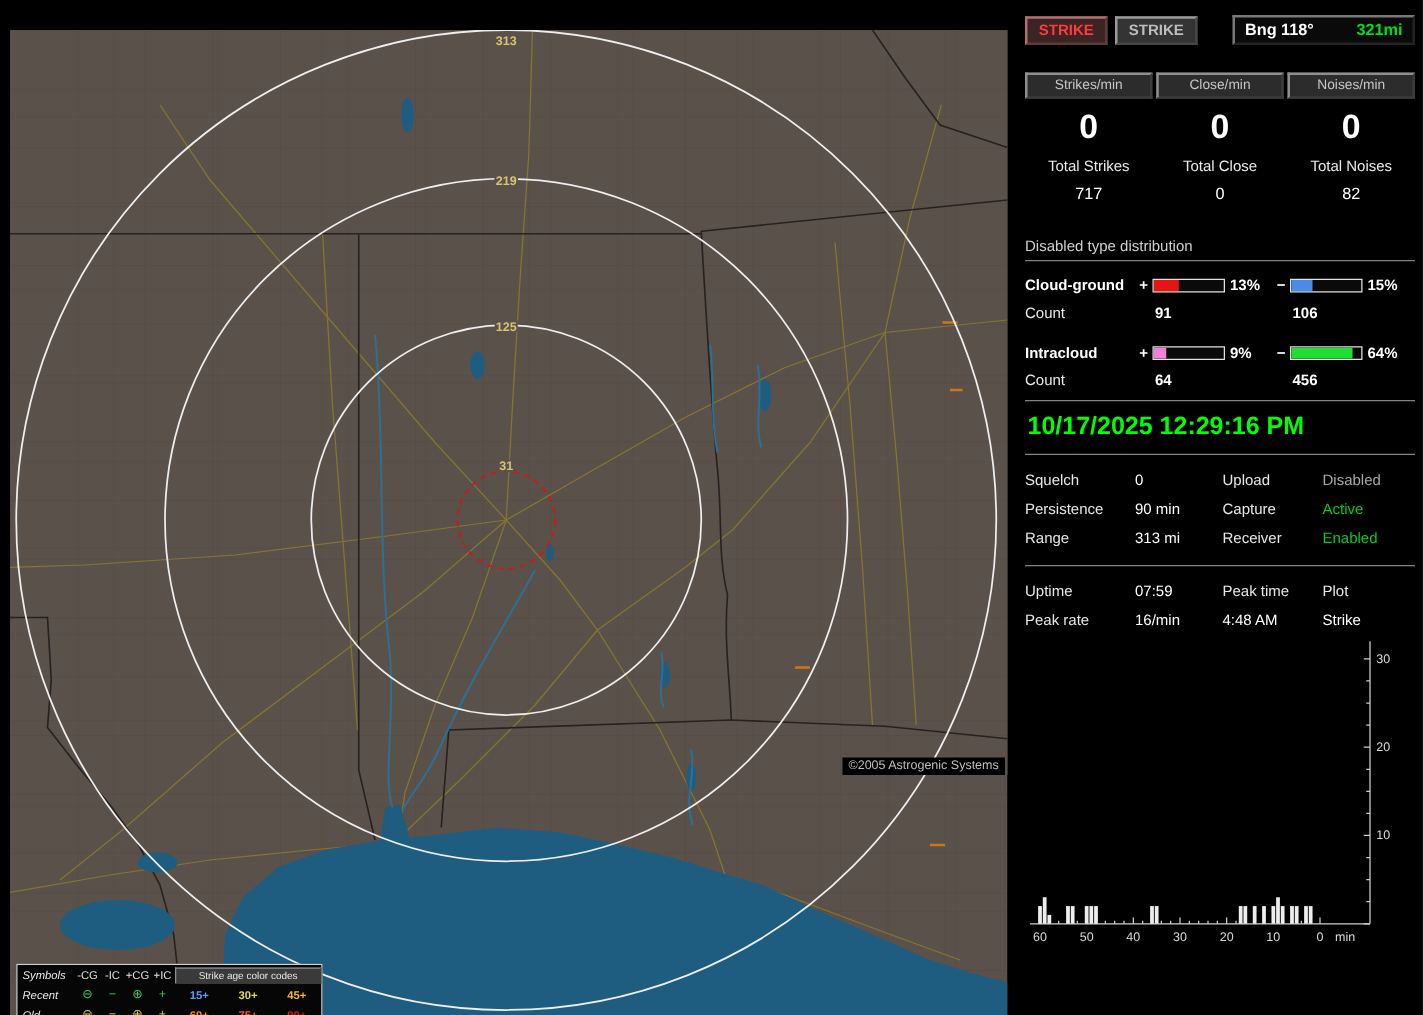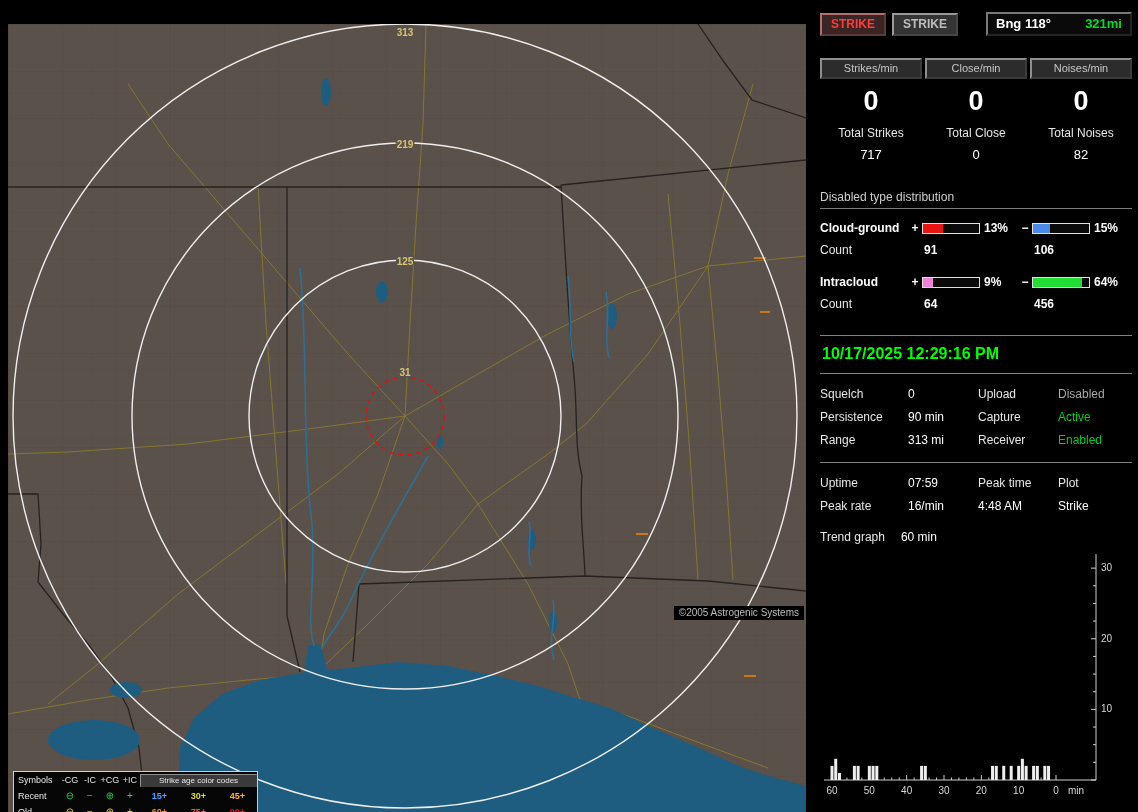--- a/index.html
+++ b/index.html
@@ -17,21 +17,21 @@
   #map svg { display:block; }
 
   
   .legend {
     position:absolute; left:5px; top:747px; width:245px; height:50px;
     background:#060606; border:1px solid #cfcfcf;
     font-size:9px; color:#e0e0e0;
     display:grid; grid-template-rows:16px 16px 16px;
   }
   .lg-row { display:grid; grid-template-columns:46px 20px 20px 20px 20px 39px 39px 39px; align-items:center; }
-  .lg-label { padding-left:4px; color:#e8e8e8; }
+  .lg-label { padding-left:4px; color:#e8e8e8;font-style:italic; }
   .lg-ic { text-align:center; }
   .lg-sym { font-size:10px; line-height:10px; }
   .lg-age { text-align:center; font-weight:bold; }
   .lg-agehead {
     grid-column:6 / 9; text-align:center; font-size:8px;
     background:#3a3a3a; border:1px outset #909090; padding:1px 0; color:#e6e6e6;
   }
 
   .map-copyright {
     position:absolute; right:2px; bottom:0; background:#000;
@@ -80,22 +80,22 @@
   .d-sign { text-align:center; }
   .d-bar {
     position:relative; display:block; height:11px;
     border:1px solid #e0e0e0; background:#0a0a0a; overflow:hidden;
   }
   .d-fill { position:absolute; left:0; top:0; bottom:0; }
   .d-pct { padding-left:4px; }
   .d-count { padding-left:2px; }
 
   .timestamp {
-    margin-top:24px; border-top:1px solid #828282; border-bottom:1px solid #828282;
-    padding:9px 2px 10px; color:#00ff00; font-weight:bold; font-size:16px;
+    margin-top:9px; border-top:1px solid #828282; border-bottom:1px solid #828282;
+    padding:9px 2px 10px; color:#00ff00; font-weight:bold; font-size:20px;
   }
 
   .settings-grid, .status-grid {
     display:grid; grid-template-columns:88px 70px 80px 1fr;
     row-gap:9px; font-size:12px; color:#e6e6e6; margin-top:13px;
   }
   .val { color:#fff; }
   hr.divider { border:none; border-top:1px solid #828282; margin:15px 0 12px; }
 
   .trendrow { display:flex; gap:16px; margin-top:17px; font-size:12px; color:#e6e6e6; }
@@ -338,24 +338,20 @@
     <span class="val">07:59</span>
     <span>Peak time</span>
     <span>Plot</span>
 
     <span>Peak rate</span>
     <span class="val">16/min</span>
     <span class="val">4:48 AM</span>
     <span class="val">Strike</span>
   </div>
 
-  <div class="trendrow">
-    <span>Trend graph</span>
-    <span class="val">60 min</span>
-  </div>
 
   <div id="trend-wrap">
     <svg id="trend-svg" viewBox="0 0 312 252" width="312" height="252">
         <line x1="276" y1="6" x2="276" y2="232" stroke="#cfcfcf" stroke-width="1"></line>
         <line x1="4" y1="232" x2="276" y2="232" stroke="#cfcfcf" stroke-width="1"></line>
         <line x1="236" y1="232" x2="236" y2="227" stroke="#cfcfcf" stroke-width="1"></line>
         <line x1="228.53333333333333" y1="232" x2="228.53333333333333" y2="229.5" stroke="#cfcfcf" stroke-width="1"></line>
         <line x1="221.06666666666666" y1="232" x2="221.06666666666666" y2="229.5" stroke="#cfcfcf" stroke-width="1"></line>
         <line x1="213.6" y1="232" x2="213.6" y2="229.5" stroke="#cfcfcf" stroke-width="1"></line>
         <line x1="206.13333333333333" y1="232" x2="206.13333333333333" y2="229.5" stroke="#cfcfcf" stroke-width="1"></line>

